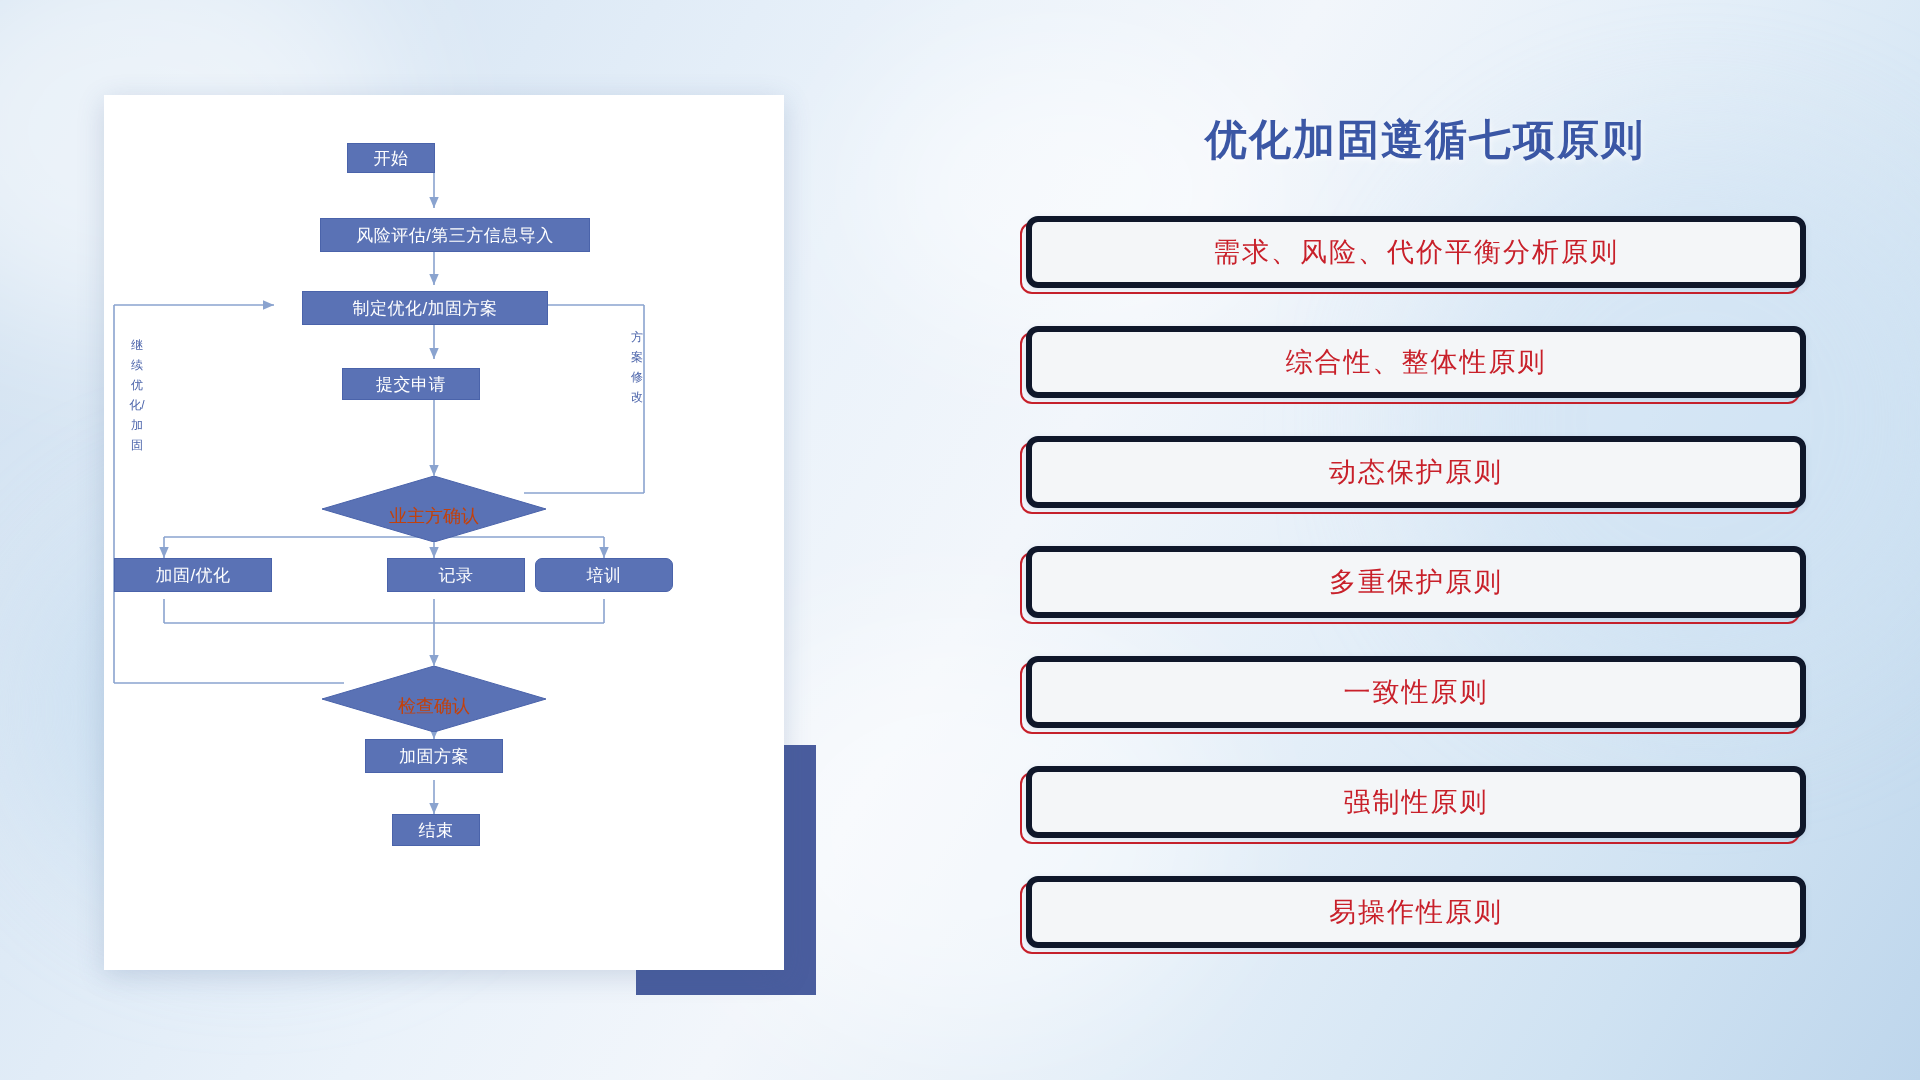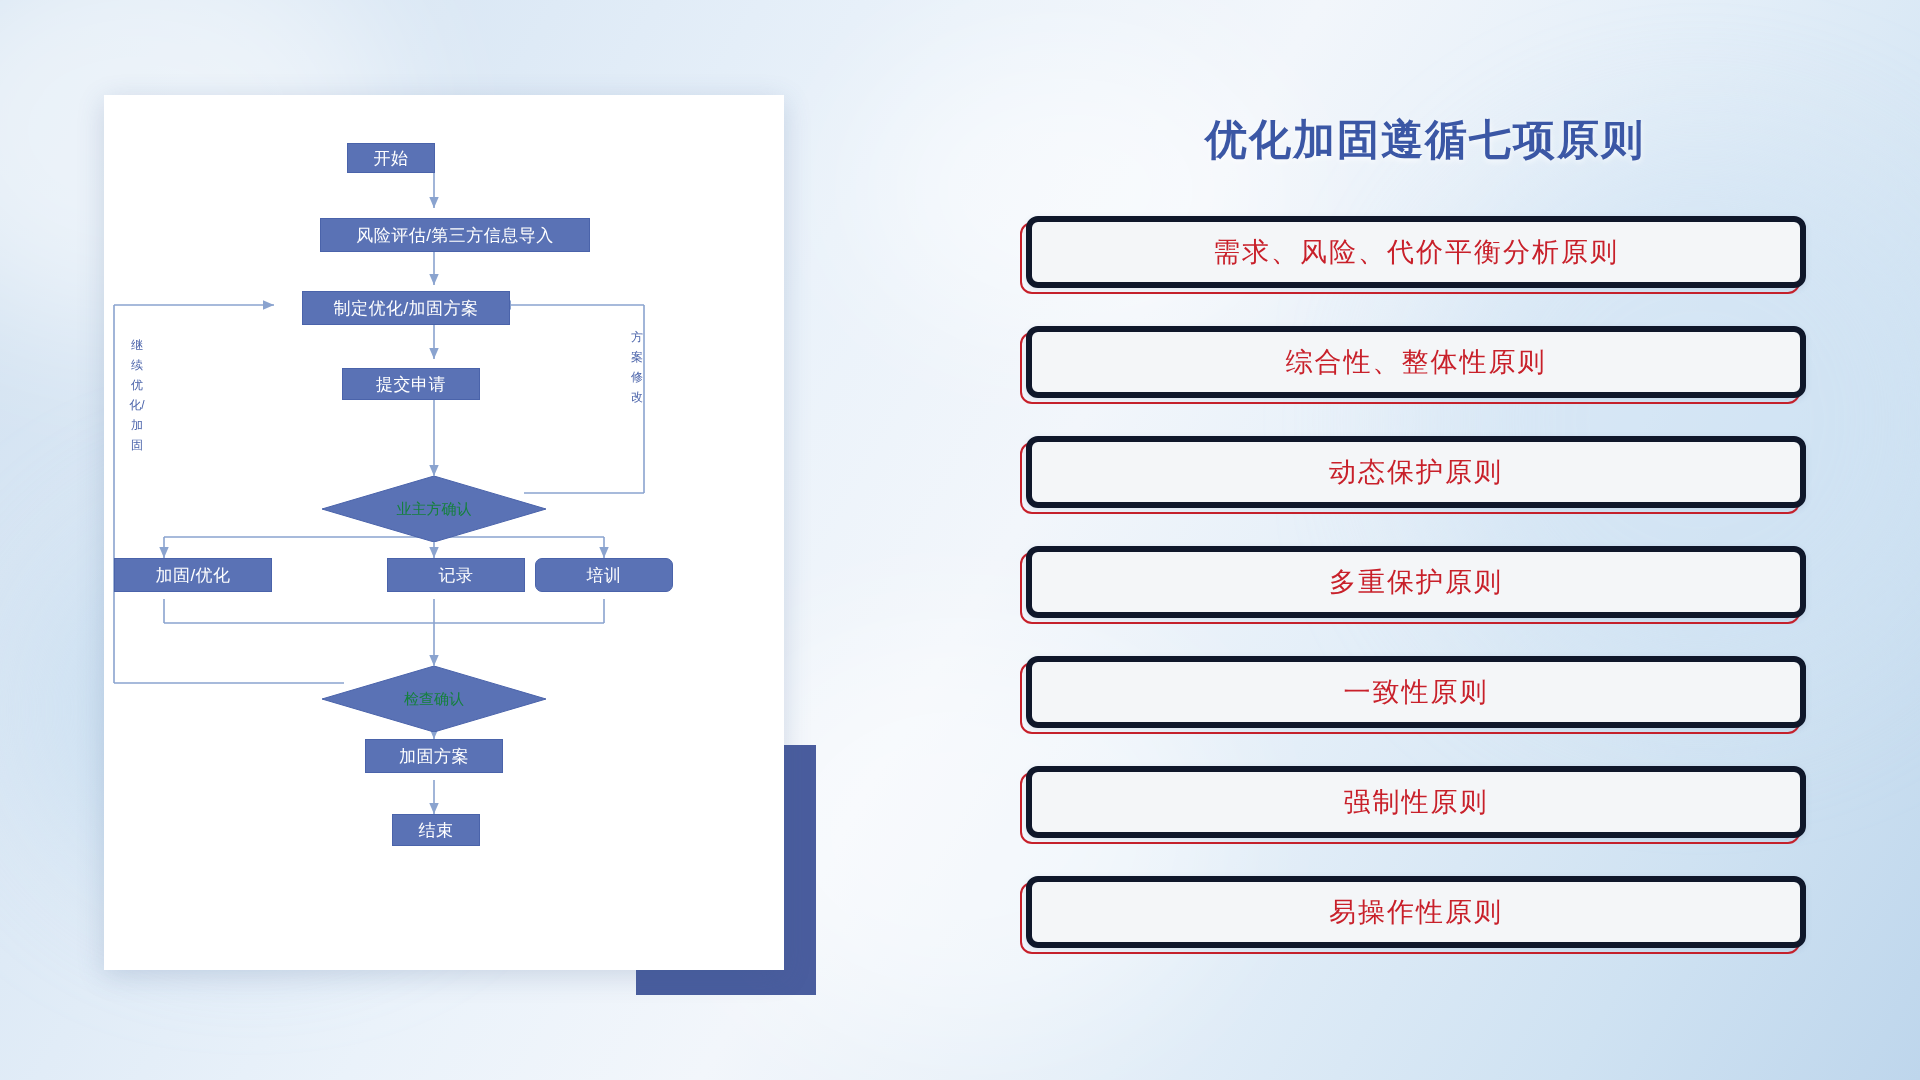--- a/index.html
+++ b/index.html
@@ -64,28 +64,28 @@
     white-space: nowrap;
     background: #5a72b5;
     border: 1px solid #4a63aa;
   }
   .diamond-wrap {
     position: absolute;
   }
   .diamond-wrap svg { display: block; }
   .diamond-label {
     position: absolute;
-    left: 0; top: 0;
+    left: 0; top: 7px;
     width: 100%;
     height: 100%;
     display: flex;
     align-items: center;
     justify-content: center;
-    color: #15803d;
-    font-size: 15px;
+    color: #c2410c;
+    font-size: 18px;
     white-space: nowrap;
   }
   .side-label {
     position: absolute;
     color: #4a63aa;
     font-size: 12px;
     line-height: 20px;
     width: 22px;
     text-align: center;
     word-break: break-all;
@@ -200,21 +200,21 @@
   </svg>
 
   <div class="node" style="left:243px; top:48px; width:88px; height:30px;">
     <span>开始</span>
   </div>
 
   <div class="node" style="left:172px; top:123px; width:270px; height:34px;margin-left:44px;">
     <span>风险评估/第三方信息导入</span>
   </div>
 
-  <div class="node" style="left:198px; top:196px; width:208px; height:34px;">
+  <div class="node" style="left:198px; top:196px; width:246px; height:34px;">
     <span>制定优化/加固方案</span>
   </div>
 
   <div class="node" style="left:238px; top:273px; width:138px; height:32px;">
     <span>提交申请</span>
   </div>
 
   <div class="diamond-wrap" style="left:218px; top:381px; width:224px; height:66px;">
     <svg width="224" height="66" viewBox="0 0 224 66">
       <polygon points="112,0 224,33 112,66 0,33" fill="#5a72b5" stroke="#4a63aa" stroke-width="1"></polygon>

